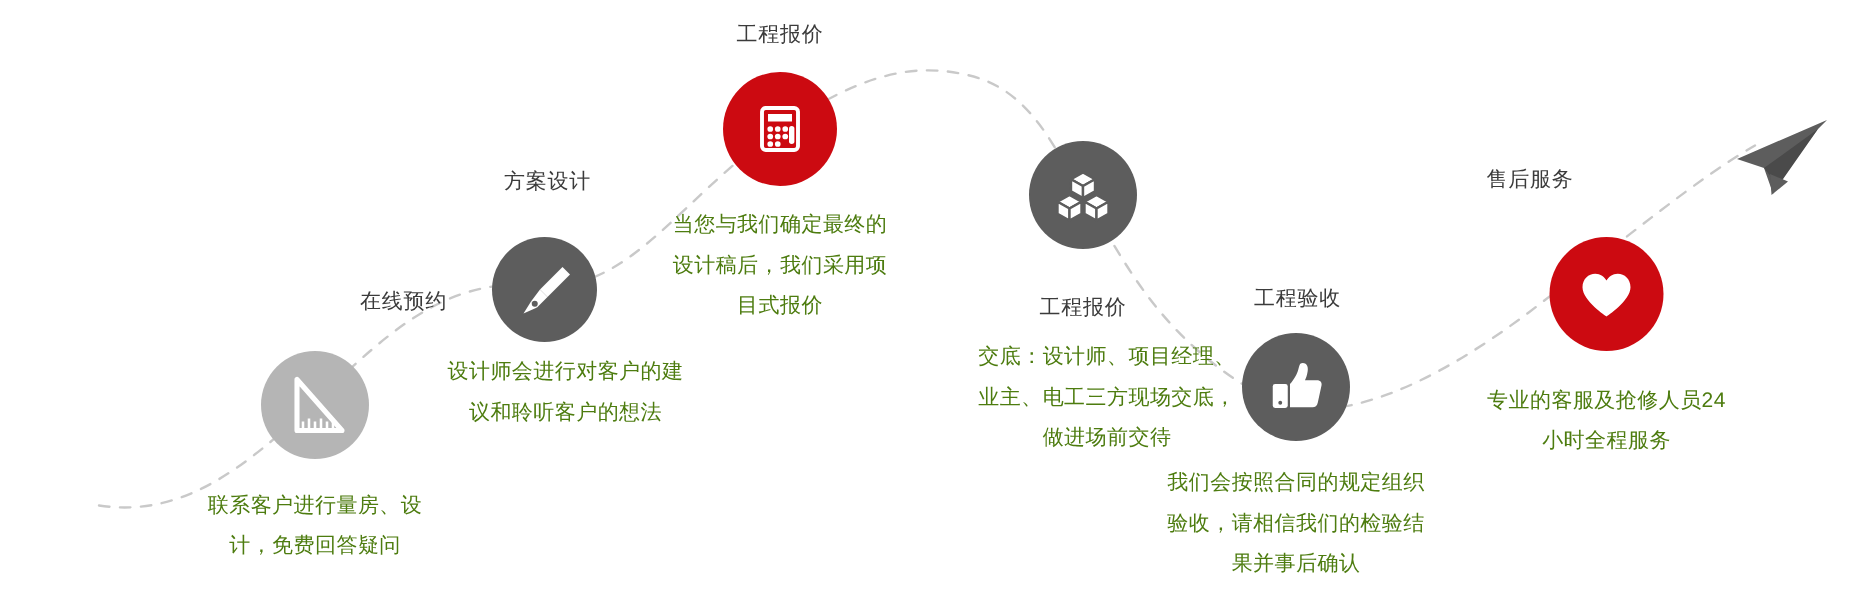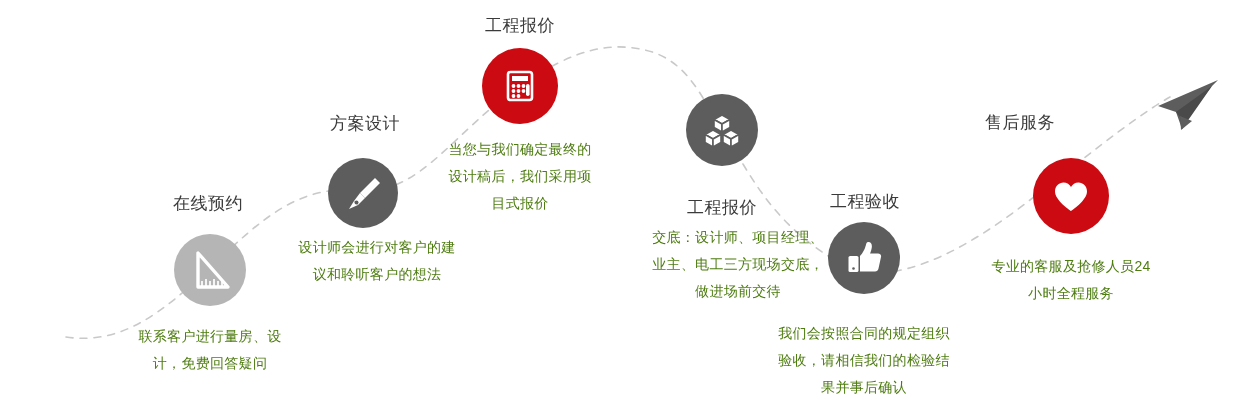--- a/index.html
+++ b/index.html
@@ -18,21 +18,21 @@
   
   .badge {
     position:absolute;
     border-radius:50%;
     display:flex; align-items:center; justify-content:center;
   }
   .badge svg { display:block; }
 
   .title {
     position:absolute;
-    font-size:17px;
+    font-size:14px;
     color:#3b3b3b;
     white-space:nowrap;
     letter-spacing:0.5px;
     text-align:center;
   }
   .desc {
     position:absolute;
     font-size:14px;
     line-height:27px;
     color:#4d7c0f;
@@ -61,21 +61,21 @@
 
   <div class="plane" style="left:1150px; top:78px;">
     <svg width="70" height="55" viewBox="0 0 70 55">
       <path d="M68,2 L8,28 L26,34 L32,51 L40,36 L62,8 Z" fill="#5d5d5d"></path>
       <path d="M26,34 L62,8 L32,51 L30,39 Z" fill="#4a4a4a"></path>
       <path d="M30,38 L42,43 L31,52 Z" fill="#5d5d5d"></path>
     </svg>
   </div>
 
   <div class="step">
-    <div class="title" style="left:118px; top:192px; width:180px;">在线预约</div>
+    <div class="title" style="left:118px; top:192px; width:180px;text-align:right;">在线预约</div>
 
     <div class="badge" style="left:174px; top:234px; width:72px; height:72px; background:#b5b5b5;">
       <span>
         <svg width="46" height="46" viewBox="0 0 46 46">
           <path d="M11,6 L11,40 L41,40 Z" fill="none" stroke="#ffffff" stroke-width="3.4" stroke-linejoin="round"></path>
           <g stroke="#ffffff" stroke-width="1.7">
             <line x1="15" y1="34" x2="15" y2="39"></line>
             <line x1="19" y1="32" x2="19" y2="39"></line>
             <line x1="23" y1="34" x2="23" y2="39"></line>
             <line x1="27" y1="32" x2="27" y2="39"></line>
@@ -160,21 +160,21 @@
     <div class="badge" style="left:828px; top:222px; width:72px; height:72px; background:#5d5d5d;">
       <span>
         <svg width="44" height="44" viewBox="0 0 44 44">
           <path d="M18,20 C18,20 21,17 23,12 C24.5,8 24,6 26.5,6 C29.5,6 30.5,9 29.5,13 C29,15.5 28,17.5 28,17.5 L36,17.5 C38.2,17.5 39.5,19 39,21 L36.5,32.5 C36.1,34.5 34.8,35.5 33,35.5 L18,35.5 Z" fill="#ffffff"></path>
           <rect x="6.5" y="20" width="10" height="16" rx="1.6" fill="#ffffff"></rect>
           <circle cx="11.5" cy="32.5" r="1.3" fill="#5d5d5d"></circle>
         </svg>
       </span>
     </div>
 
-    <div class="desc" style="left:778px; top:320px; width:172px;">我们会按照合同的规定组织验收，请相信我们的检验结果并事后确认</div>
+    <div class="desc" style="left:778px; top:308px; width:172px;">我们会按照合同的规定组织验收，请相信我们的检验结果并事后确认</div>
   </div>
 
   <div class="step">
     <div class="title" style="left:930px; top:111px; width:180px;">售后服务</div>
 
     <div class="badge" style="left:1033px; top:158px; width:76px; height:76px; background:#cc0a11;">
       <span>
         <svg width="46" height="46" viewBox="0 0 46 46">
           <path d="M23,38 C23,38 7,27.5 7,18.5 C7,13 11,9.5 15.5,9.5 C19,9.5 21.6,11.6 23,14 C24.4,11.6 27,9.5 30.5,9.5 C35,9.5 39,13 39,18.5 C39,27.5 23,38 23,38 Z" fill="#ffffff"></path>
         </svg>

